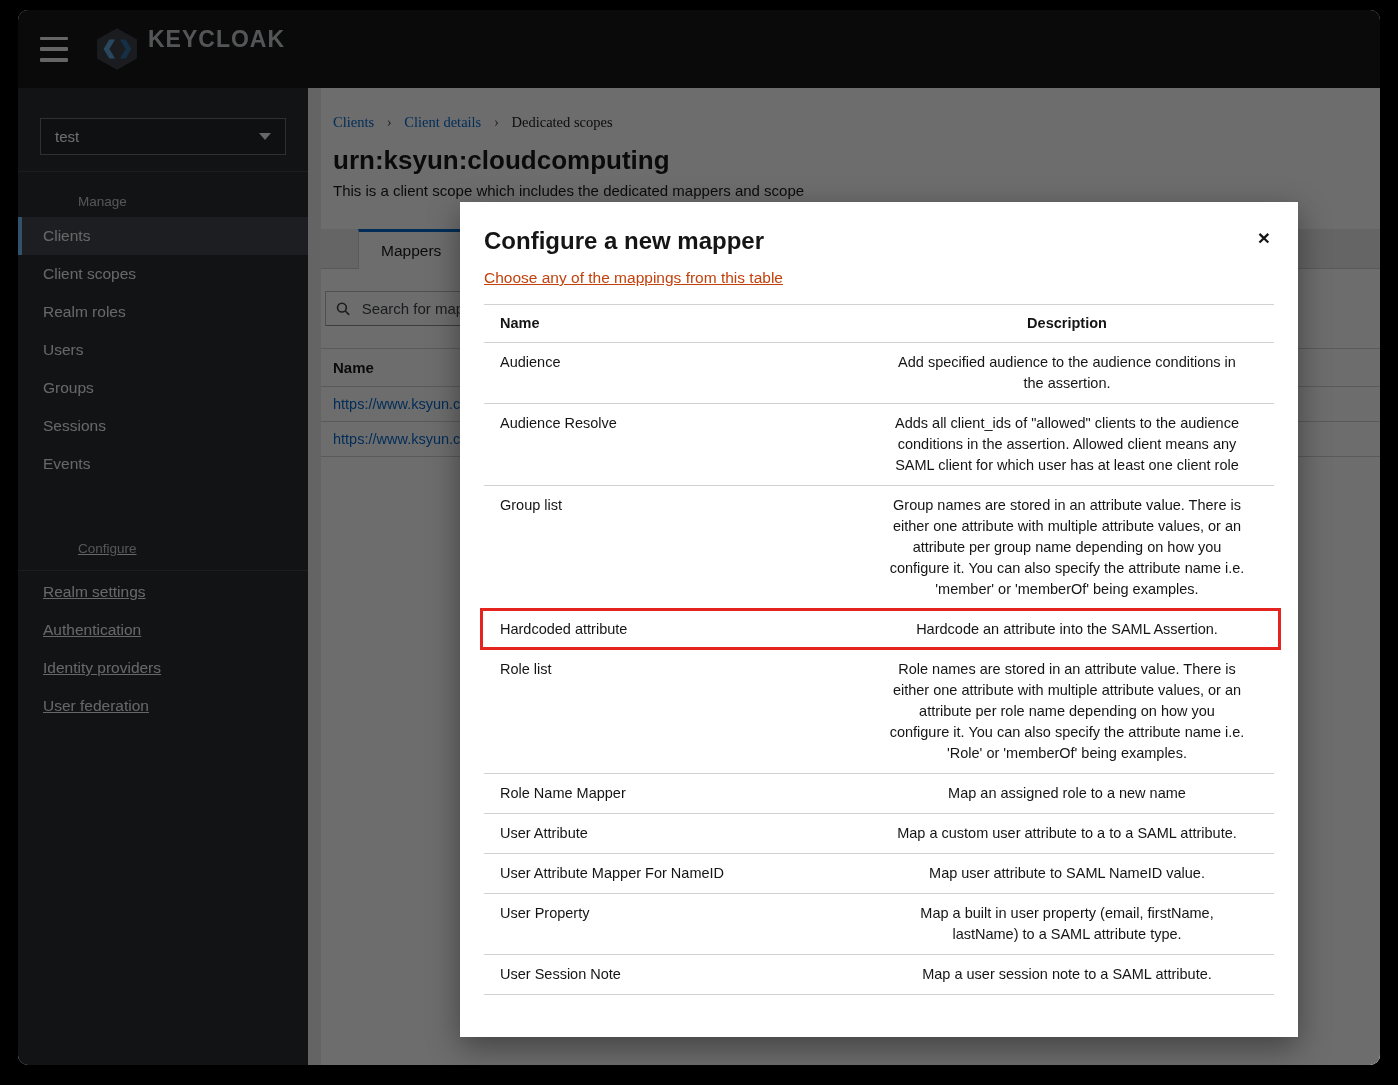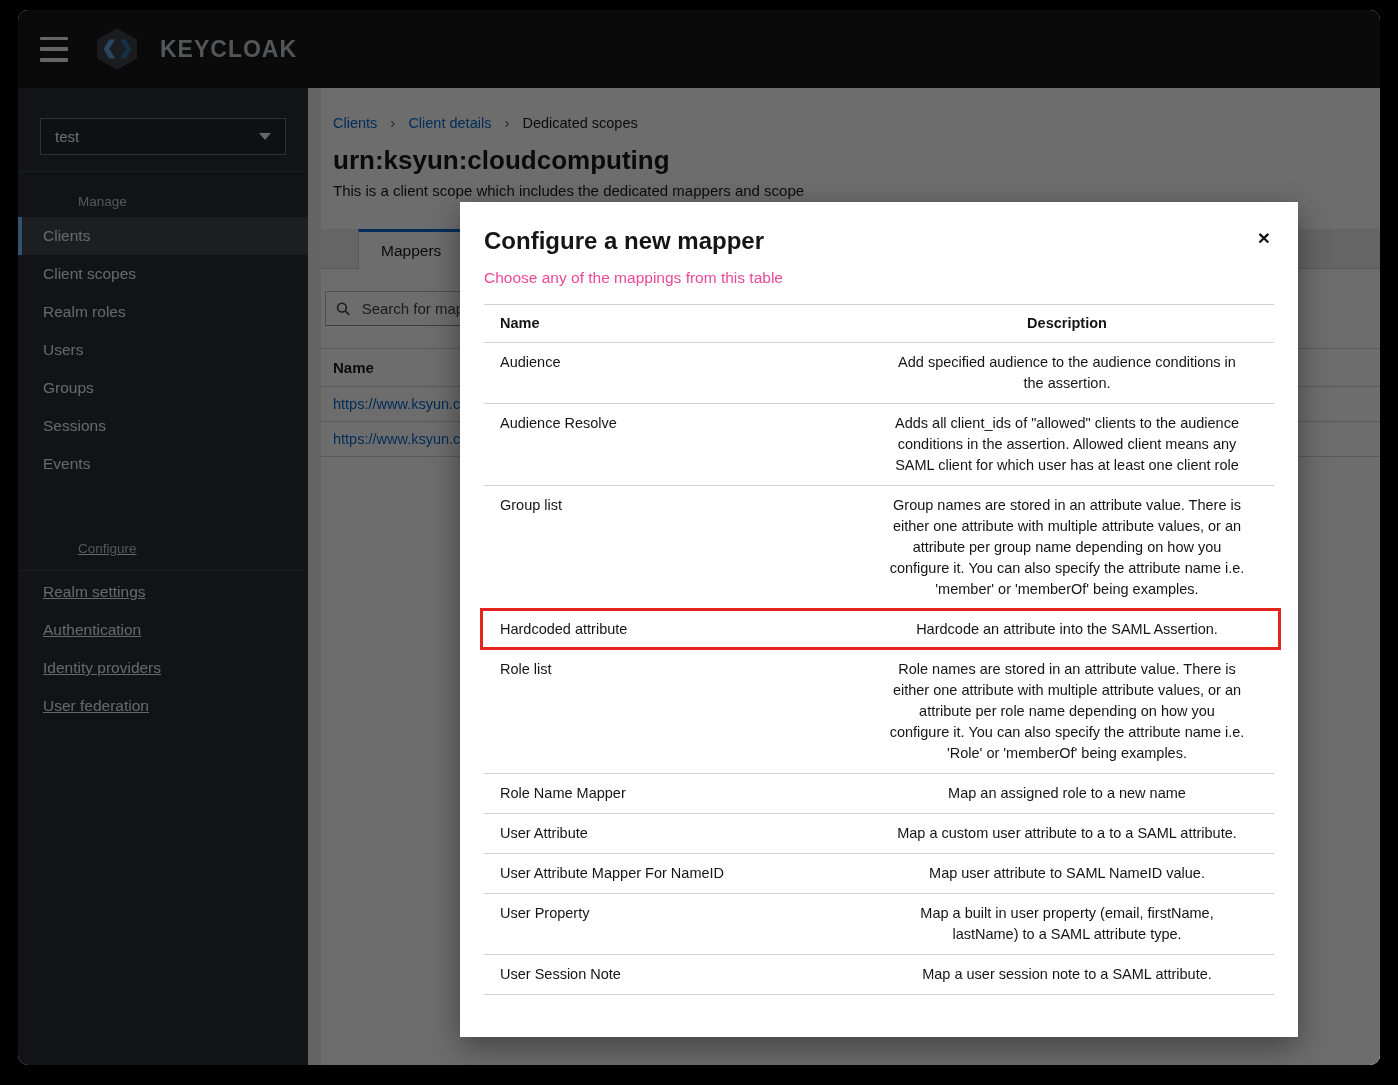--- a/index.html
+++ b/index.html
@@ -18,21 +18,21 @@
   
   .masthead {
     position:absolute; top:0; left:0; right:0; height:78px;
     background:#131314; display:flex; align-items:center; padding:0 22px; gap:24px;
   }
   .hamburger {
     width:30px; height:25px; background:none; border:none; padding:0; cursor:pointer;
     display:flex; flex-direction:column; justify-content:space-between;
   }
   .hamburger .bar { display:block; width:28px; height:3.5px; background:#ededed; border-radius:1px; }
-  .brand { display:flex; align-items:center; gap:20px; }
+  .brand { display:flex; gap:8px; }
   .brand-text { color:#c4c7ca; font-size:23px; font-weight:700; letter-spacing:1px; }
 
   
   .sidebar {
     position:absolute; top:78px; left:0; width:290px; bottom:0;
     background:#26292e; color:#f0f0f0;
   }
   .realm-selector {
     margin:30px 22px 0 22px; height:37px; border:1px solid #6a6e73;
     display:flex; align-items:center; justify-content:space-between;
@@ -55,21 +55,21 @@
   .sub-divider { border-top:1px solid #3c4045; margin:6px 0 2px 0; }
 
   
   .main {
     position:absolute; top:78px; left:290px; right:0; bottom:0; background:#ffffff;
   }
   .main::before { 
     content:""; position:absolute; left:0; top:0; bottom:0; width:13px; background:#e9e9ea;
   }
   .main-inner { position:absolute; left:13px; right:0; top:0; bottom:0; }
-  .breadcrumb { padding:26px 0 0 12px; font-size:14.5px; color:#151515; }
+  .breadcrumb { padding:26px 0 0 12px; font-size:14.5px; color:#151515;font-family:Liberation Serif, serif; }
   .crumb-link { color:var(--link-blue,#0066cc); text-decoration:none; cursor:pointer; }
   .crumb .crumb-sep { color:#4f5255; margin:0 9px; font-size:15px; }
   .crumb:last-child .crumb-sep { display:none; }
   .crumb.current .crumb-link { color:#151515; cursor:default; }
   .page-title { margin:13px 0 0 12px; font-size:26px; line-height:32px; font-weight:700; color:#151515; }
   .page-sub { margin:5px 16px 0 12px; font-size:15px; line-height:19px; color:#151515; }
   .tabstrip {
     margin-top:29px; height:40px; background:#ececec; border-bottom:1px solid #cfcfcf;
     display:flex; align-items:stretch; padding-left:37px;
   }
@@ -103,21 +103,21 @@
     position:absolute; left:442px; top:192px; width:838px; height:835px;
     background:#ffffff; z-index:6; padding:24px 24px 0 24px;
     box-shadow:0 10px 30px rgba(0,0,0,0.4);
   }
   .modal-head { display:flex; align-items:flex-start; justify-content:space-between; }
   .modal-title { margin:0; font-size:24px; line-height:30px; font-weight:700; color:#151515; }
   .modal-close {
     background:none; border:none; padding:0 4px; margin-top:2px; cursor:pointer;
     font-size:21px; font-weight:700; color:#151515; line-height:20px;
   }
-  .modal-sub { margin:12px 0 0 0; font-size:15.5px; line-height:20px; color:#ec4899; }
+  .modal-sub { margin:12px 0 0 0; font-size:15.5px; line-height:20px; color:#c2410c;text-decoration:underline; }
   .mtable { margin-top:16px; }
   .mrow {
     display:grid; grid-template-columns:404px 1fr; border-bottom:1px solid #d2d2d2;
     position:relative;
   }
   .mrow.mhead { border-top:1px solid #d2d2d2; }
   .mcell { font-size:14.5px; line-height:21px; color:#151515; padding:9px 0; }
   .mcell.name { padding-left:16px; padding-right:16px; }
   .mcell.desc { padding-right:28px;text-align:center; }
   .mhead .mcell { font-weight:700; padding-top:8px; padding-bottom:8px; }

